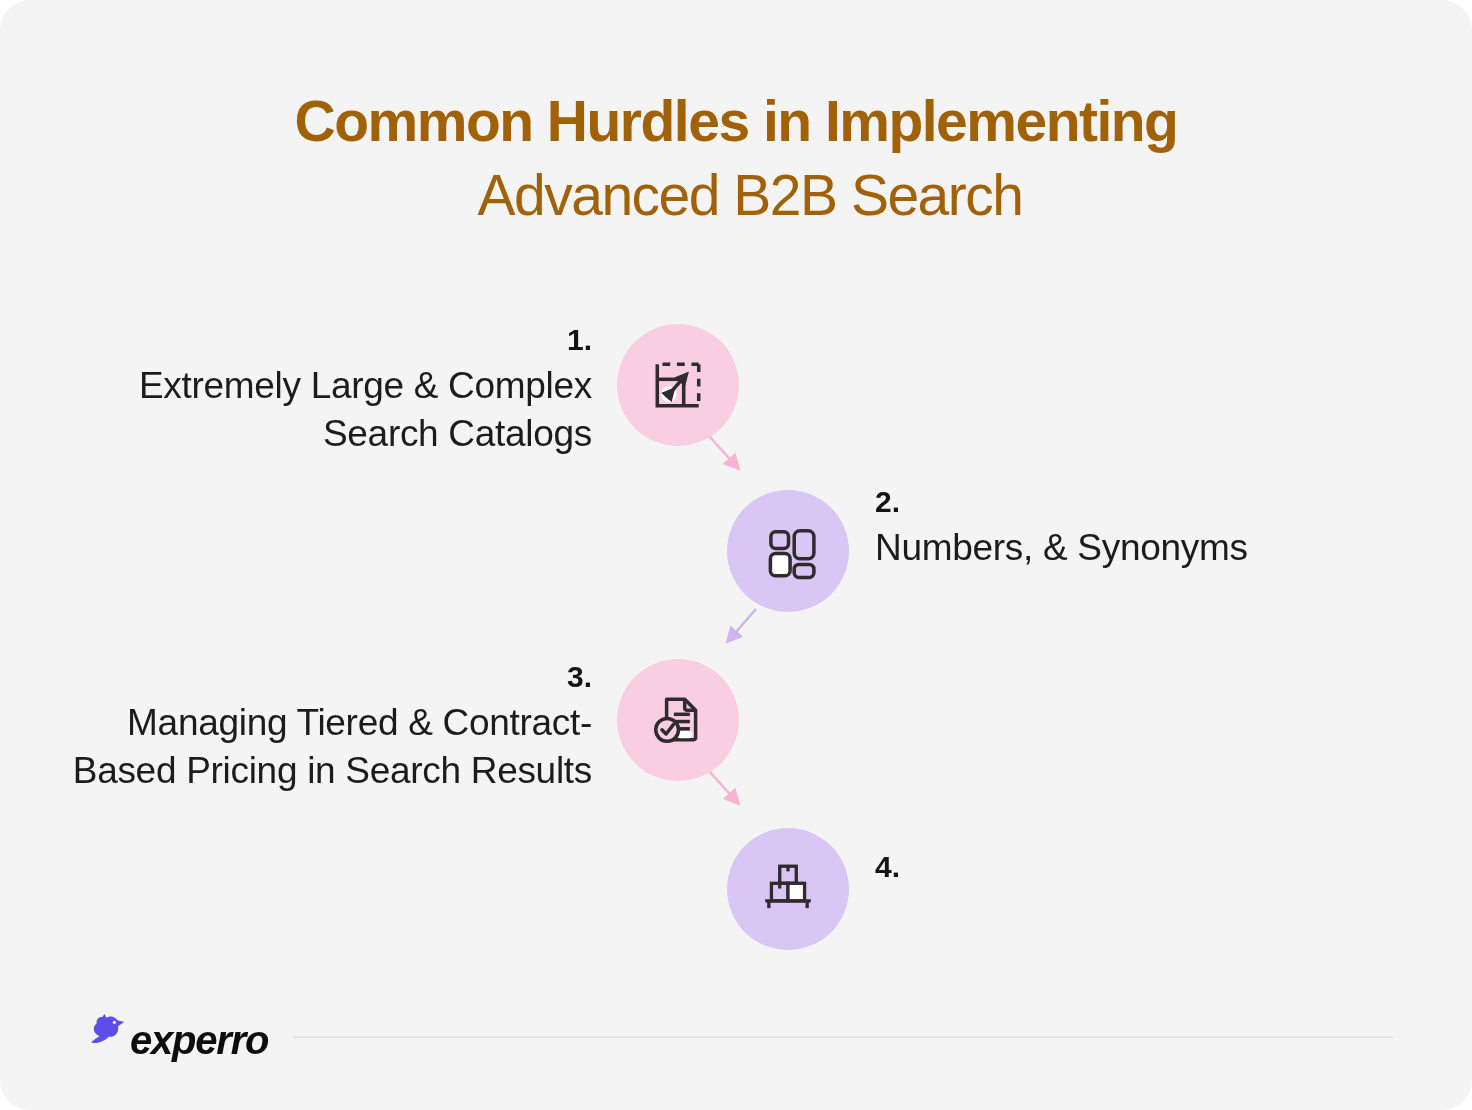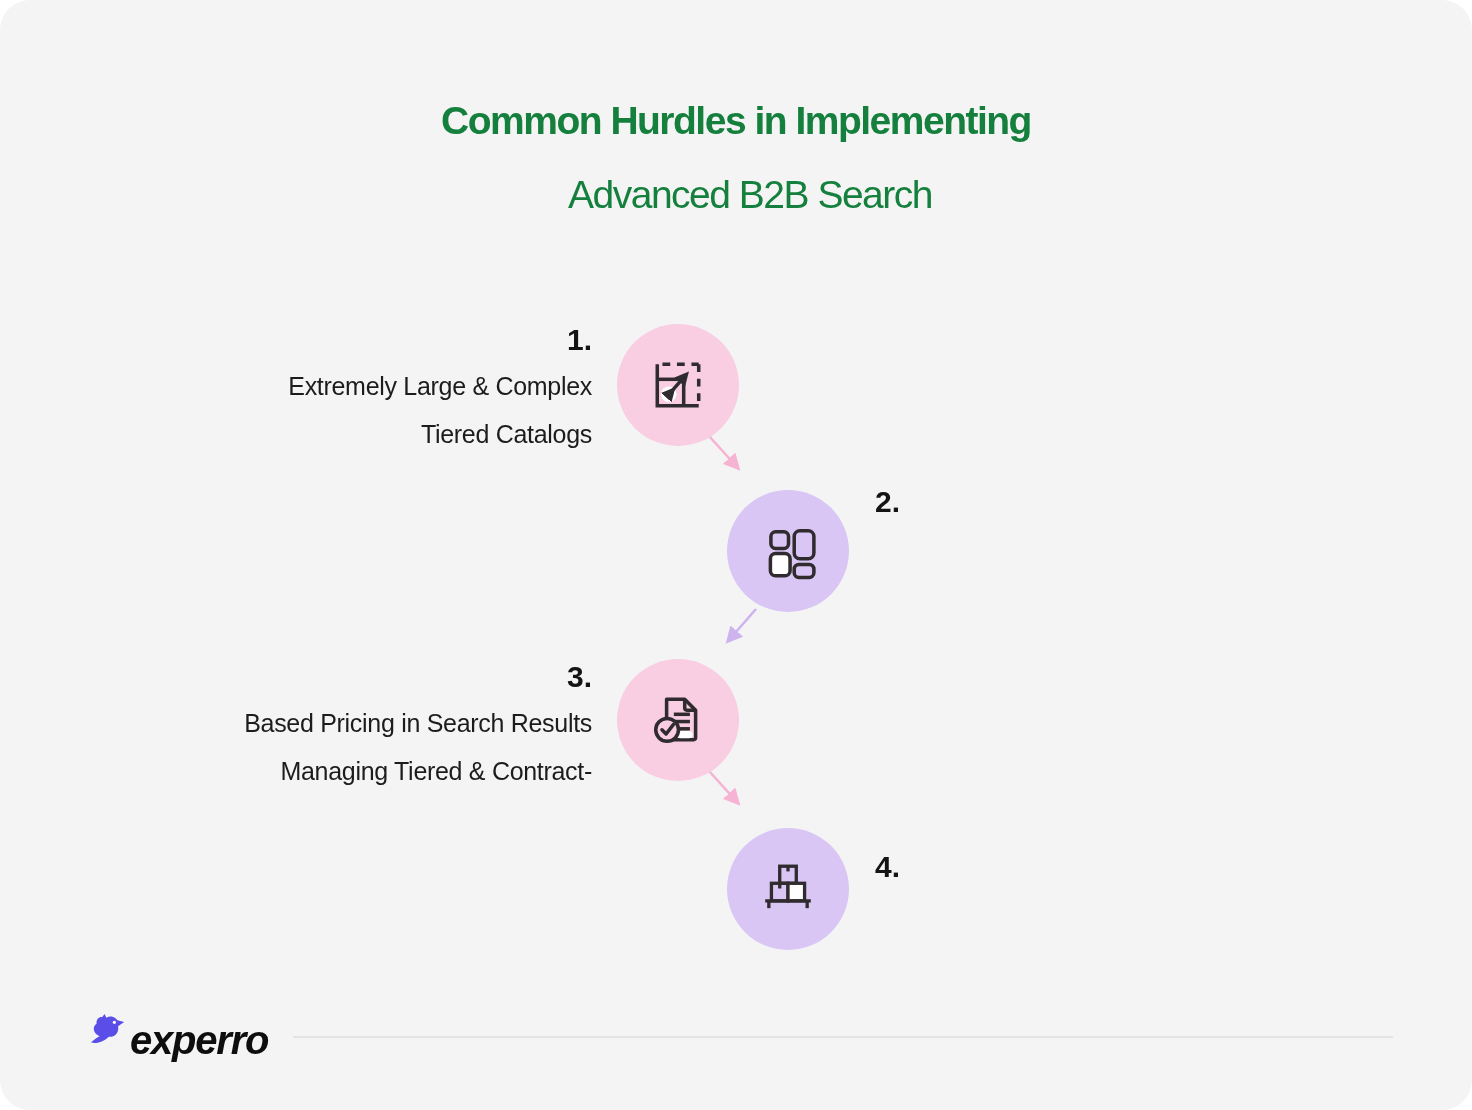--- a/index.html
+++ b/index.html
@@ -2,30 +2,30 @@
 <html><head>
 <meta charset="utf-8">
 <style>
   html,body{margin:0;padding:0;background:#FFFFFF;}
   body{width:1472px;height:1110px;position:relative;overflow:hidden;
        font-family:"Liberation Sans",sans-serif;}
   .canvas{position:absolute;inset:0;background:#F4F4F4;border-radius:30px;}
 
   
   .title{position:absolute;top:84px;left:0;right:0;text-align:center;margin:0;
-         color:#15803d;font-size:39px;line-height:74px;letter-spacing:-1.5px;}
+         color:#a16207;font-size:57px;line-height:74px;letter-spacing:-1.5px;}
   .title .t1{display:block;font-weight:700;}
   .title .t2{display:block;font-weight:400;margin-left:28px;}
 
   
   .step-text{position:absolute;color:#1C1C1C;}
   .step-text.right{text-align:right;}
   .step-text.left{text-align:left;}
   .num{font-size:30px;font-weight:700;line-height:30px;margin-bottom:7px;color:#141414;}
-  .line{display:block;font-size:25px;font-weight:400;line-height:48px;
+  .line{display:block;font-size:37px;font-weight:400;line-height:48px;
         letter-spacing:-0.3px;white-space:nowrap;}
 
   
   .circle{position:absolute;width:122px;height:122px;border-radius:50%;
           display:flex;align-items:center;justify-content:center;}
   .circle svg{display:block;}
 
   
   .arrows{position:absolute;inset:0;width:1472px;height:1110px;pointer-events:none;}
 
@@ -58,21 +58,21 @@
       </marker>
     </defs>
     <path d="M709 436 L737 467" stroke="#F6B3D3" stroke-width="2.6" fill="none" marker-end="url(#mpink)"></path>
     <path d="M756 609 L729 640" stroke="#CDB4EF" stroke-width="2.6" fill="none" marker-end="url(#mpurple)"></path>
     <path d="M709 771 L737 802" stroke="#F6B3D3" stroke-width="2.6" fill="none" marker-end="url(#mpink)"></path>
   </svg>
 
   <div class="step-text right" style="top:325px;right:880px;">
     <div class="num">1.</div>
     <span class="line">Extremely Large &amp; Complex</span>
-    <span class="line">Tiered Catalogs</span>
+    <span class="line">Search Catalogs</span>
   </div>
   <div class="circle" style="left: 617px; top: 324px; background: rgb(249, 205, 226);">
     <svg width="58" height="58" viewBox="0 0 56 56" fill="none" stroke="#2F2B2E" stroke-width="3.4">
       <defs>
         <marker id="mdark" viewBox="0 0 10 10" refX="6" refY="5" markerWidth="4" markerHeight="4" orient="auto">
           <path d="M0 0 L10 5 L0 10 z" fill="#2F2B2E" stroke="none"></path>
         </marker>
       </defs>
       <path d="M8 8 V48 H48"></path>
       <path d="M13 8 H48" stroke-dasharray="7.5 6.5"></path>
@@ -87,26 +87,27 @@
   <div class="circle" style="left: 727px; top: 490px; background: rgb(217, 198, 245);">
     <svg width="58" height="58" viewBox="0 0 56 56" fill="none" stroke="#2F2B2E" stroke-width="3.4">
       <rect x="11.5" y="9.5" width="17" height="16" rx="4.5"></rect>
       <rect x="34" y="8.5" width="19" height="27" rx="5.5"></rect>
       <rect x="11" y="30.5" width="19" height="21.5" rx="5" fill="#FFFFFF"></rect>
       <rect x="34" y="41" width="19" height="12.5" rx="4.5"></rect>
     </svg>
   </div>
   <div class="step-text left" style="top:487px;left:875px;">
     <div class="num">2.</div>
+    <span class="line">Numbers, &amp; Synonyms</span>
   </div>
 
   <div class="step-text right" style="top:662px;right:880px;">
     <div class="num">3.</div>
+    <span class="line">Managing Tiered &amp; Contract-</span>
     <span class="line">Based Pricing in Search Results</span>
-    <span class="line">Managing Tiered &amp; Contract-</span>
   </div>
   <div class="circle" style="left: 617px; top: 659px; background: rgb(249, 205, 226);">
     <svg width="58" height="58" viewBox="0 0 56 56" fill="none" stroke="#2F2B2E" stroke-width="3.4">
       <path d="M17 8 H34.5 L45 18.5 V45 Q45 47 43 47 H19 Q17 47 17 45 Z" stroke-linejoin="round"></path>
       <path d="M34.5 8.5 V16.5 Q34.5 18.5 36.5 18.5 H44.5"></path>
       <rect x="27" y="38.5" width="15" height="7" rx="3.5" fill="#FFFFFF" stroke="none"></rect>
       <path d="M24 22.5 H39.5"></path>
       <path d="M24 29.5 H39.5"></path>
       <path d="M24 36.5 H39.5"></path>
       <circle cx="17.5" cy="37.5" r="11" fill="#F9CDE2"></circle>

